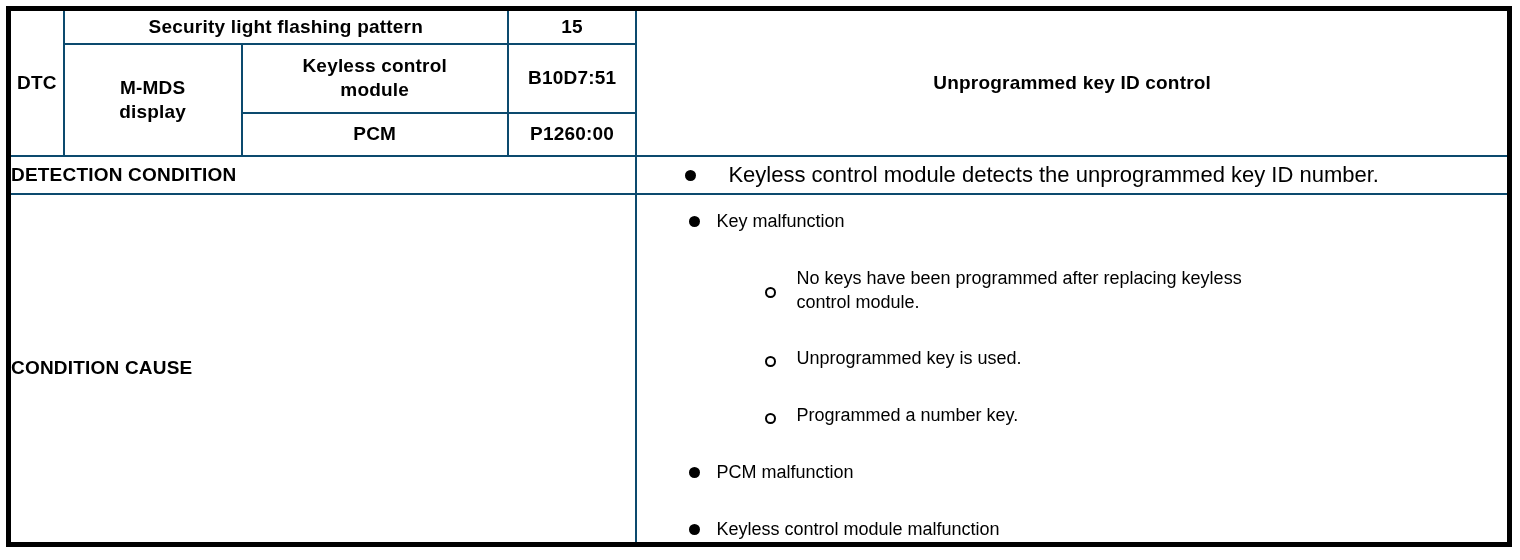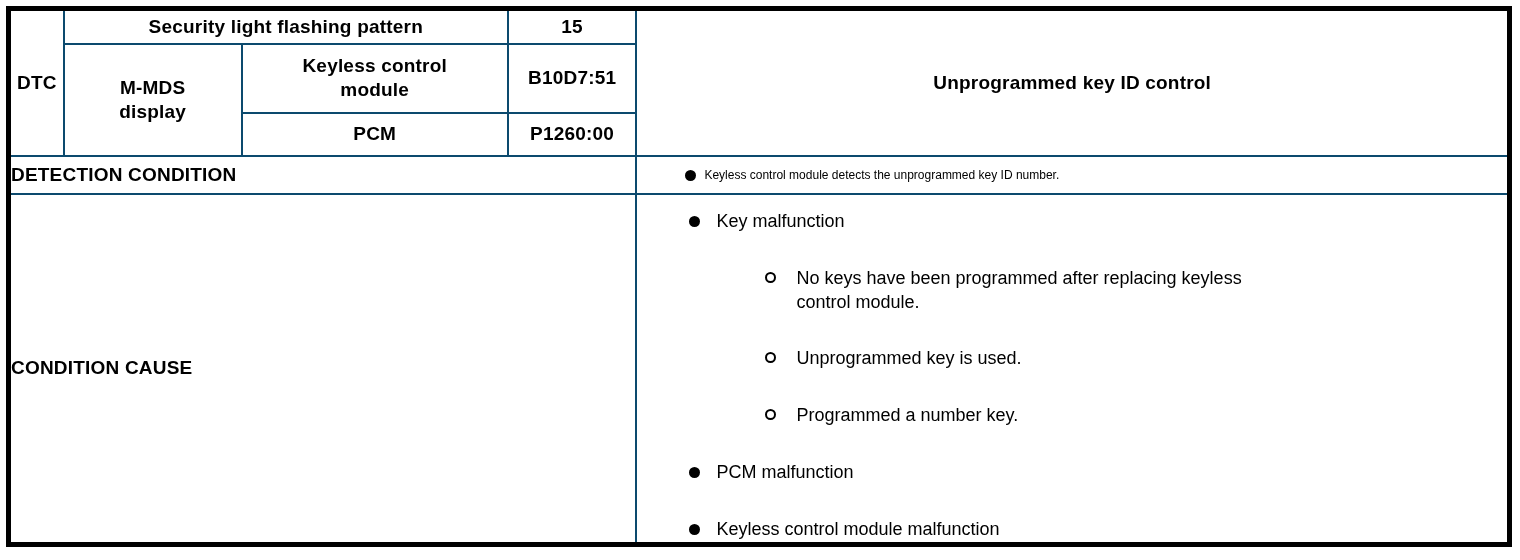--- a/index.html
+++ b/index.html
@@ -63,20 +63,21 @@
   .b-item {
     display: flex;
     align-items: flex-start;
     gap: 16px;
     margin-left: 48px;
     line-height: 25px;
   }
   .b-item.sub {
     margin-left: 124px;
     gap: 20px;
+    align-items: center;
   }
   .dot {
     flex: 0 0 auto;
     width: 11px;
     height: 11px;
     border-radius: 50%;
     background: #000000;
     margin-top: 7px;
   }
   .ring {
@@ -84,24 +85,24 @@
     width: 7px;
     height: 7px;
     border: 2.6px solid #000000;
     border-radius: 50%;
     margin-top: 6px;
   }
   .b-text { max-width: 660px; }
   .single-bullet {
     display: flex;
     align-items: flex-start;
-    gap: 8px;
+    gap: 32px;
     margin-left: 48px;
     line-height: 24px;
-    font-size: 12px;
+    font-size: 22px;
   }
 </style>
 </head>
 <body>
 
 <div class="page">
   <table class="dtc-table">
     <colgroup>
       <col style="width:55px">
       <col style="width:177px">

